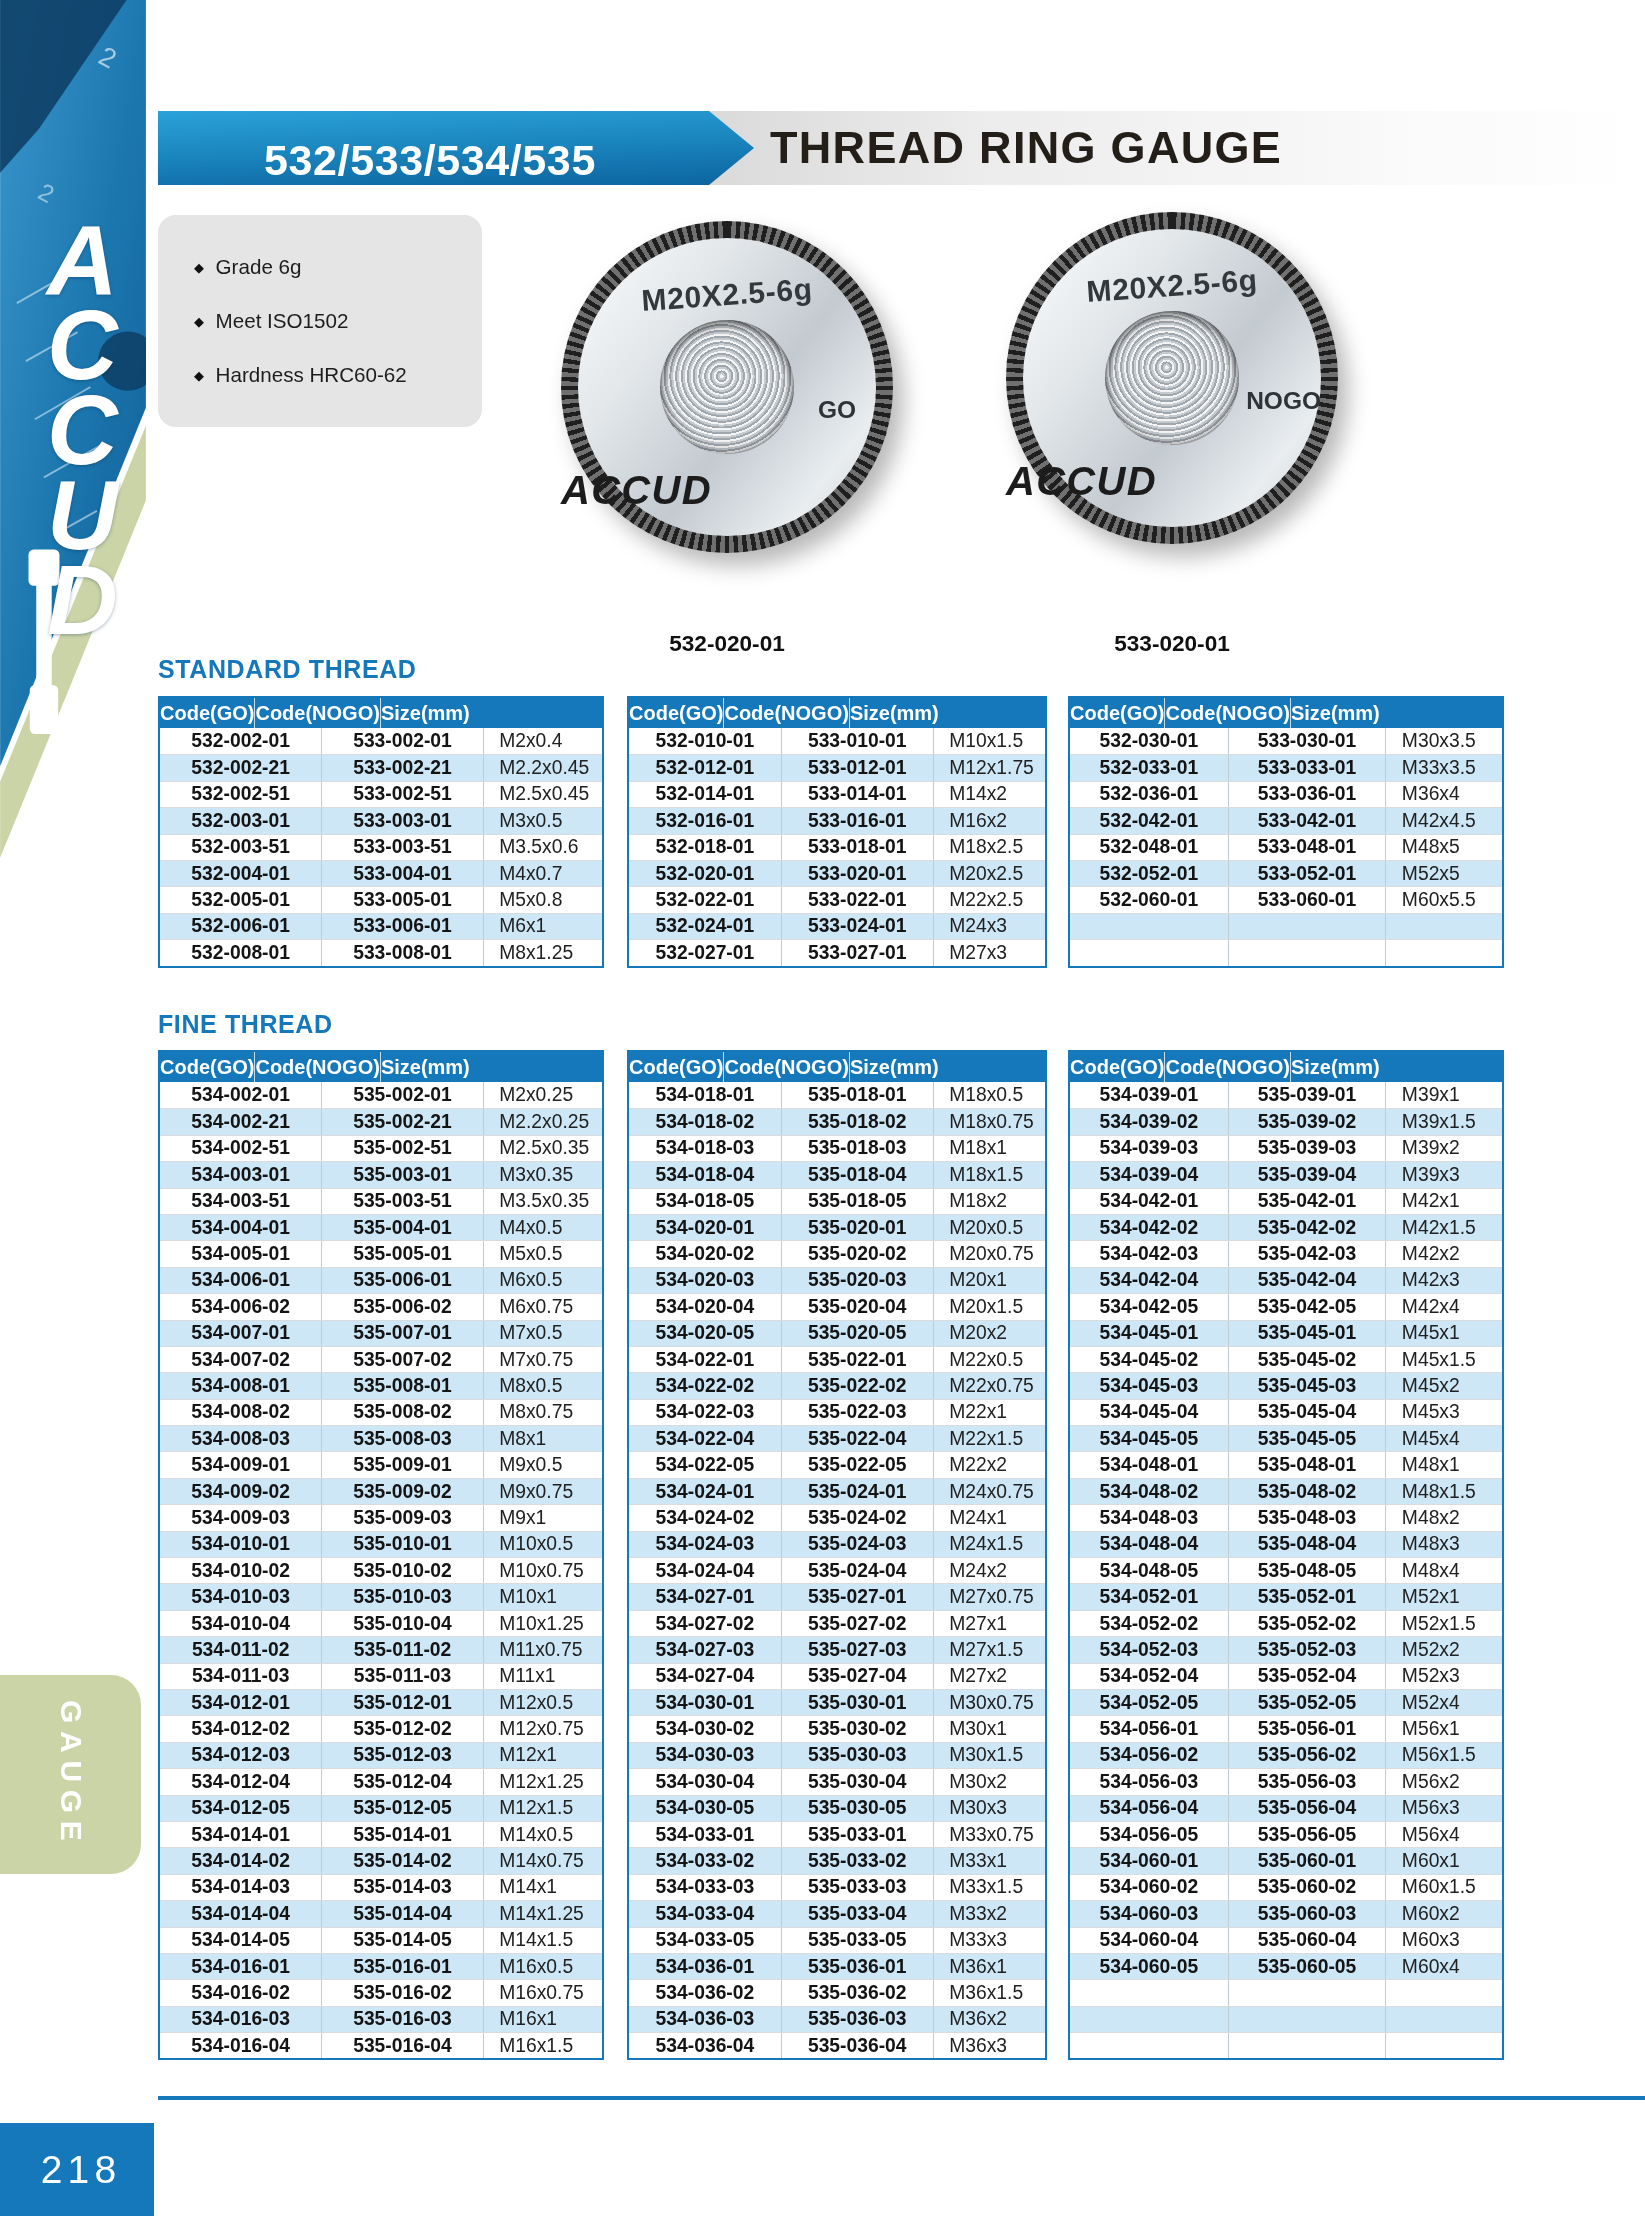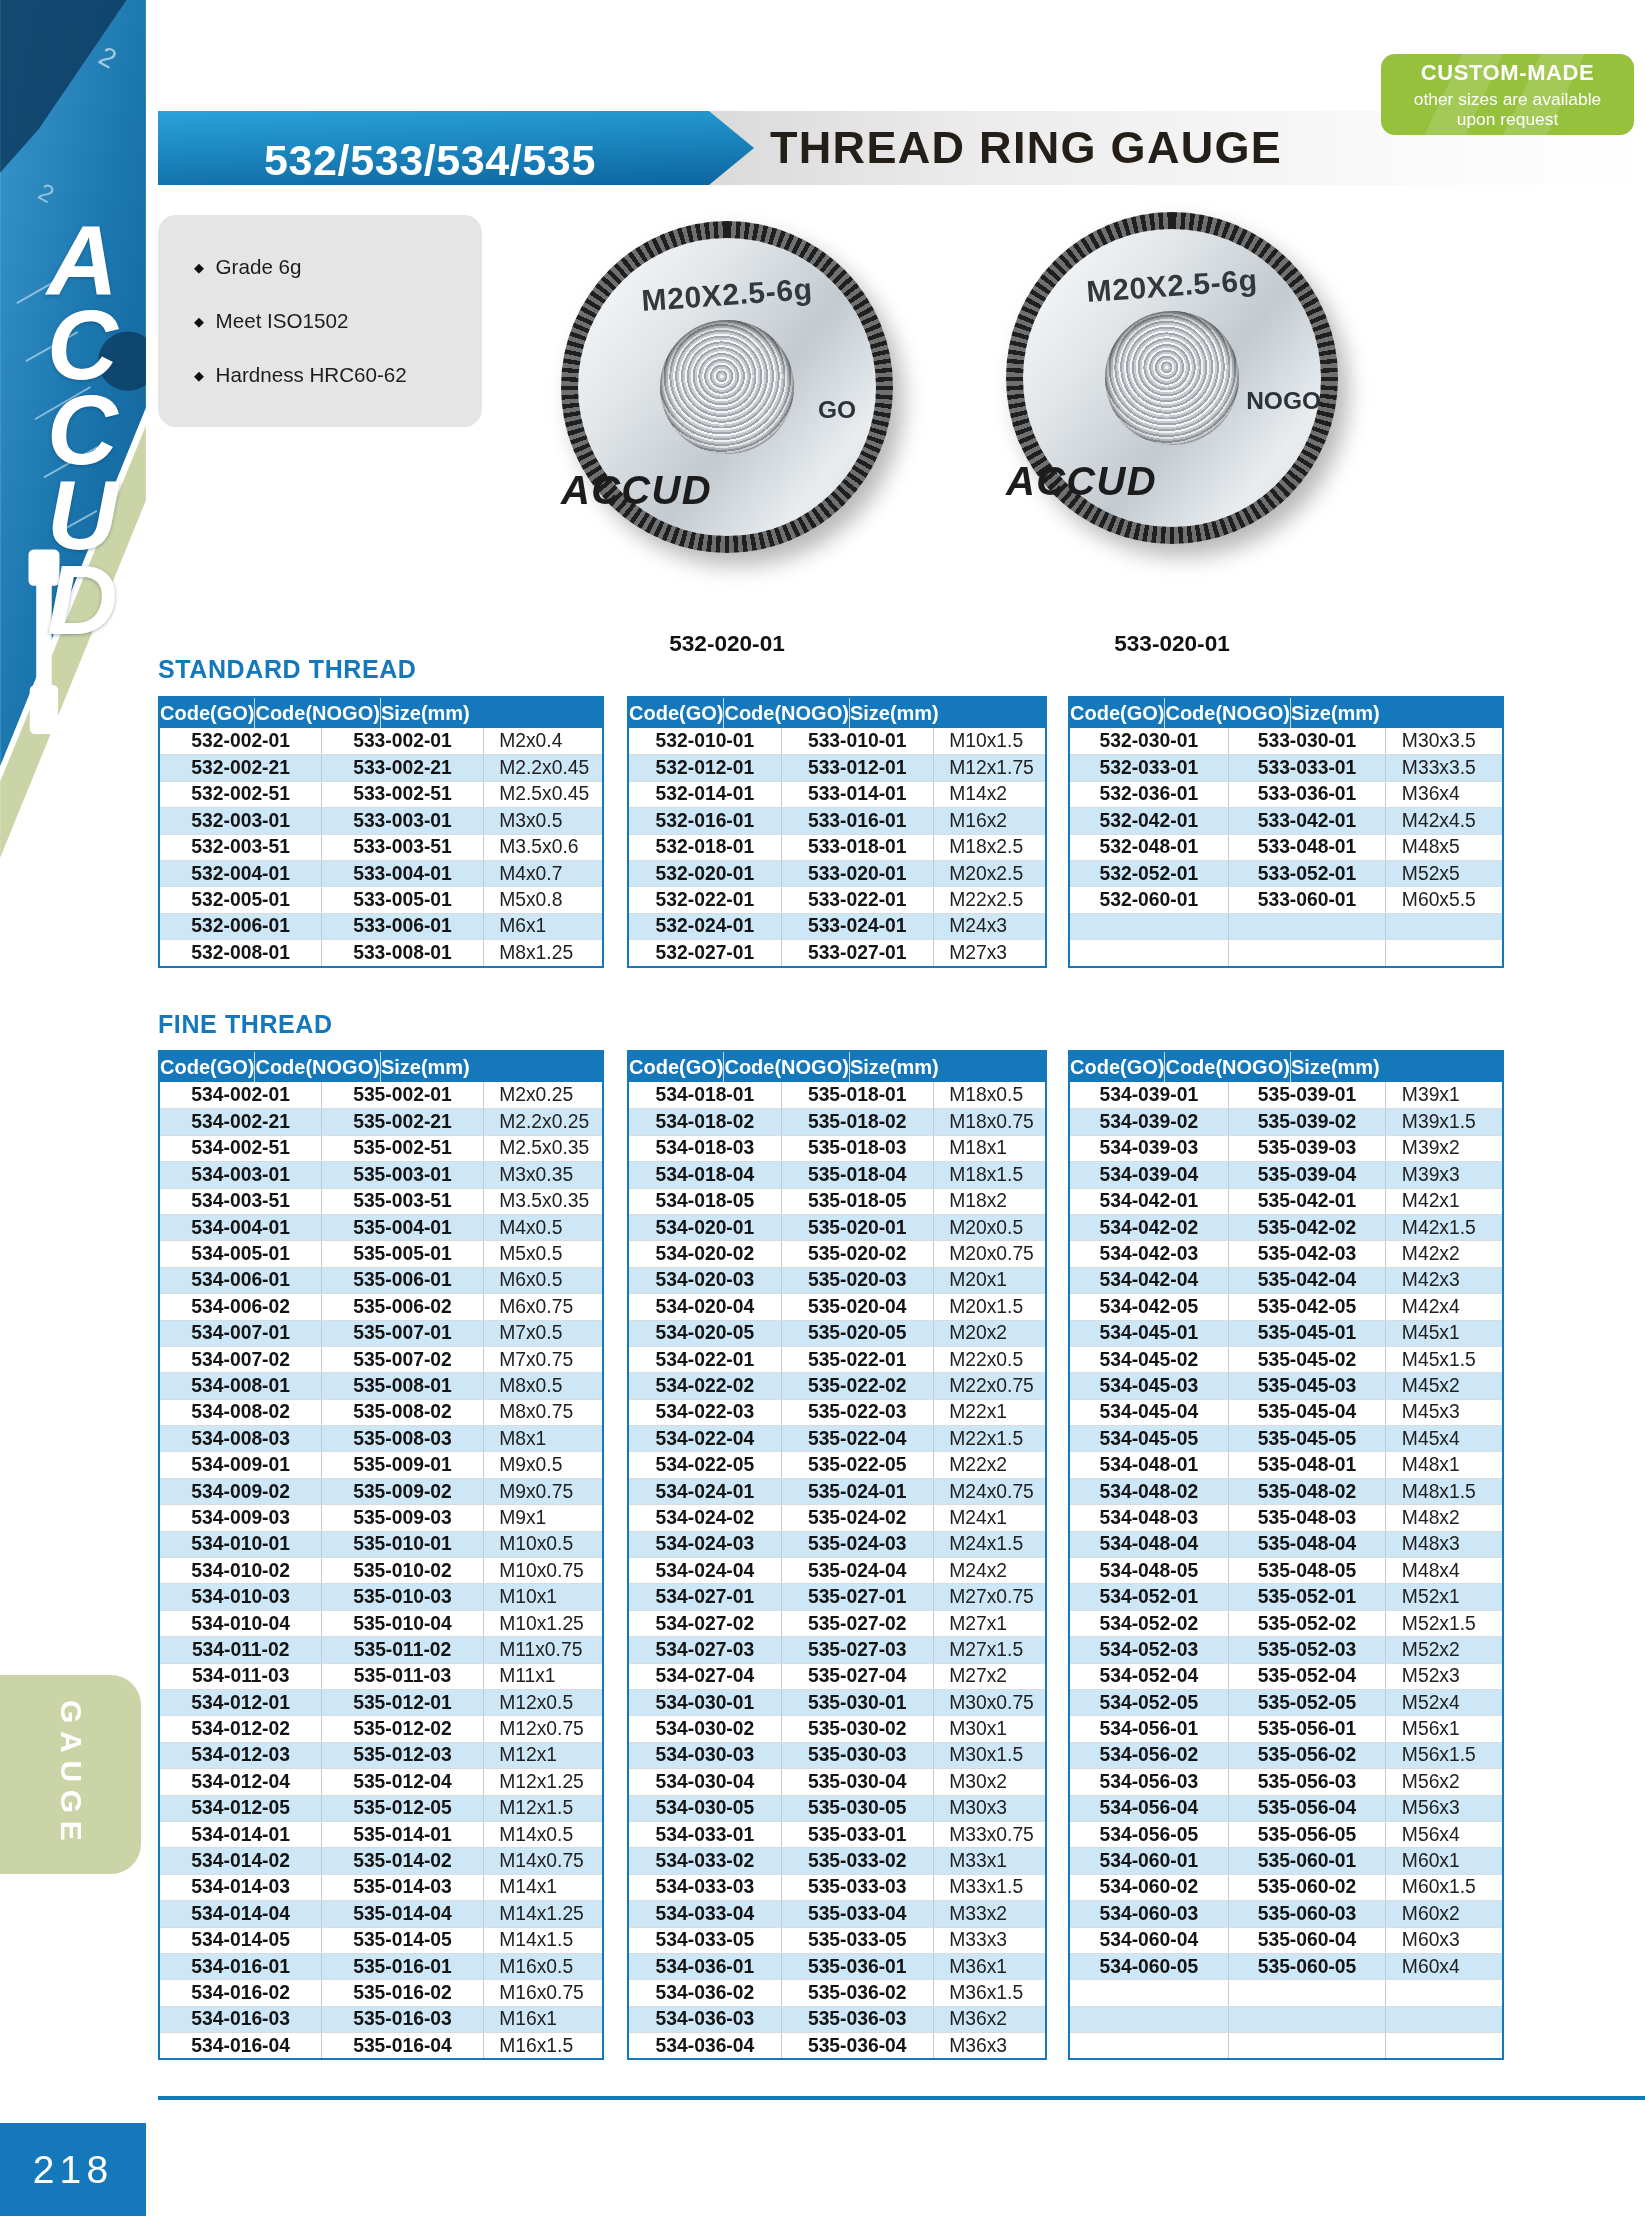--- a/index.html
+++ b/index.html
@@ -11,21 +11,21 @@
   #sidebar-photo{position:absolute;left:0;top:0;z-index:1;}
   #brand-stack{position:absolute;left:34px;top:218px;width:97px;z-index:2;display:flex;flex-direction:column;align-items:center;}
   #brand-stack span{font-size:98px;line-height:85px;font-weight:bold;font-style:italic;color:#ffffff;text-shadow:0 1.3px 3.9px rgba(0,40,70,.35);}
   #gauge-tab{
     position:absolute;left:0;top:1675px;width:141px;height:199px;background:var(--sidebar_green);
     border-radius:0 30px 30px 0;display:flex;align-items:center;justify-content:center;z-index:2;
   }
   #gauge-tab span{writing-mode:vertical-rl;text-orientation:sideways;font-size:30px;font-weight:bold;color:#ffffff;letter-spacing:7.7px;}
   #page-number-box{
     position:absolute;left:0;top:2123px;width:146px;height:94px;background:var(--accent);
-    display:flex;align-items:center;justify-content:center;z-index:2;
+    display:flex;align-items:center;justify-content:center;z-index:2;padding-left:8px;
   }
   #page-number-box span{color:#ffffff;font-size:39px;letter-spacing:5.2px;}
   
   #title-band{
     position:absolute;left:696px;top:111px;width:949px;height:74px;z-index:3;
     background:linear-gradient(90deg,#d9d9d9 0%,#ececec 30%,#fafafa 75%,#ffffff 100%);
     display:flex;align-items:center;
   }
   #page-title{font-size:45px;font-weight:bold;color:var(--title_dark);letter-spacing:1.3px;padding-left:74px;margin:0;}
   #model-banner{
@@ -144,25 +144,20 @@
     <span>U</span>
     <span>D</span>
   </div>
 
   <div id="title-band">
     <h1 id="page-title">THREAD RING GAUGE</h1>
   </div>
   <div id="model-banner">
     <span>532/533/534/535</span>
   </div>
-  <div id="custom-badge">
-    <div class="badge-title">CUSTOM-MADE</div>
-    <div class="badge-line">other sizes are available</div>
-    <div class="badge-line">upon request</div>
-  </div>
 
   <div id="features-box">
     <div class="feature-item">
       <span class="diamond">◆</span>
       <span>Grade 6g</span>
     </div>
     <div class="feature-item">
       <span class="diamond">◆</span>
       <span>Meet ISO1502</span>
     </div>

